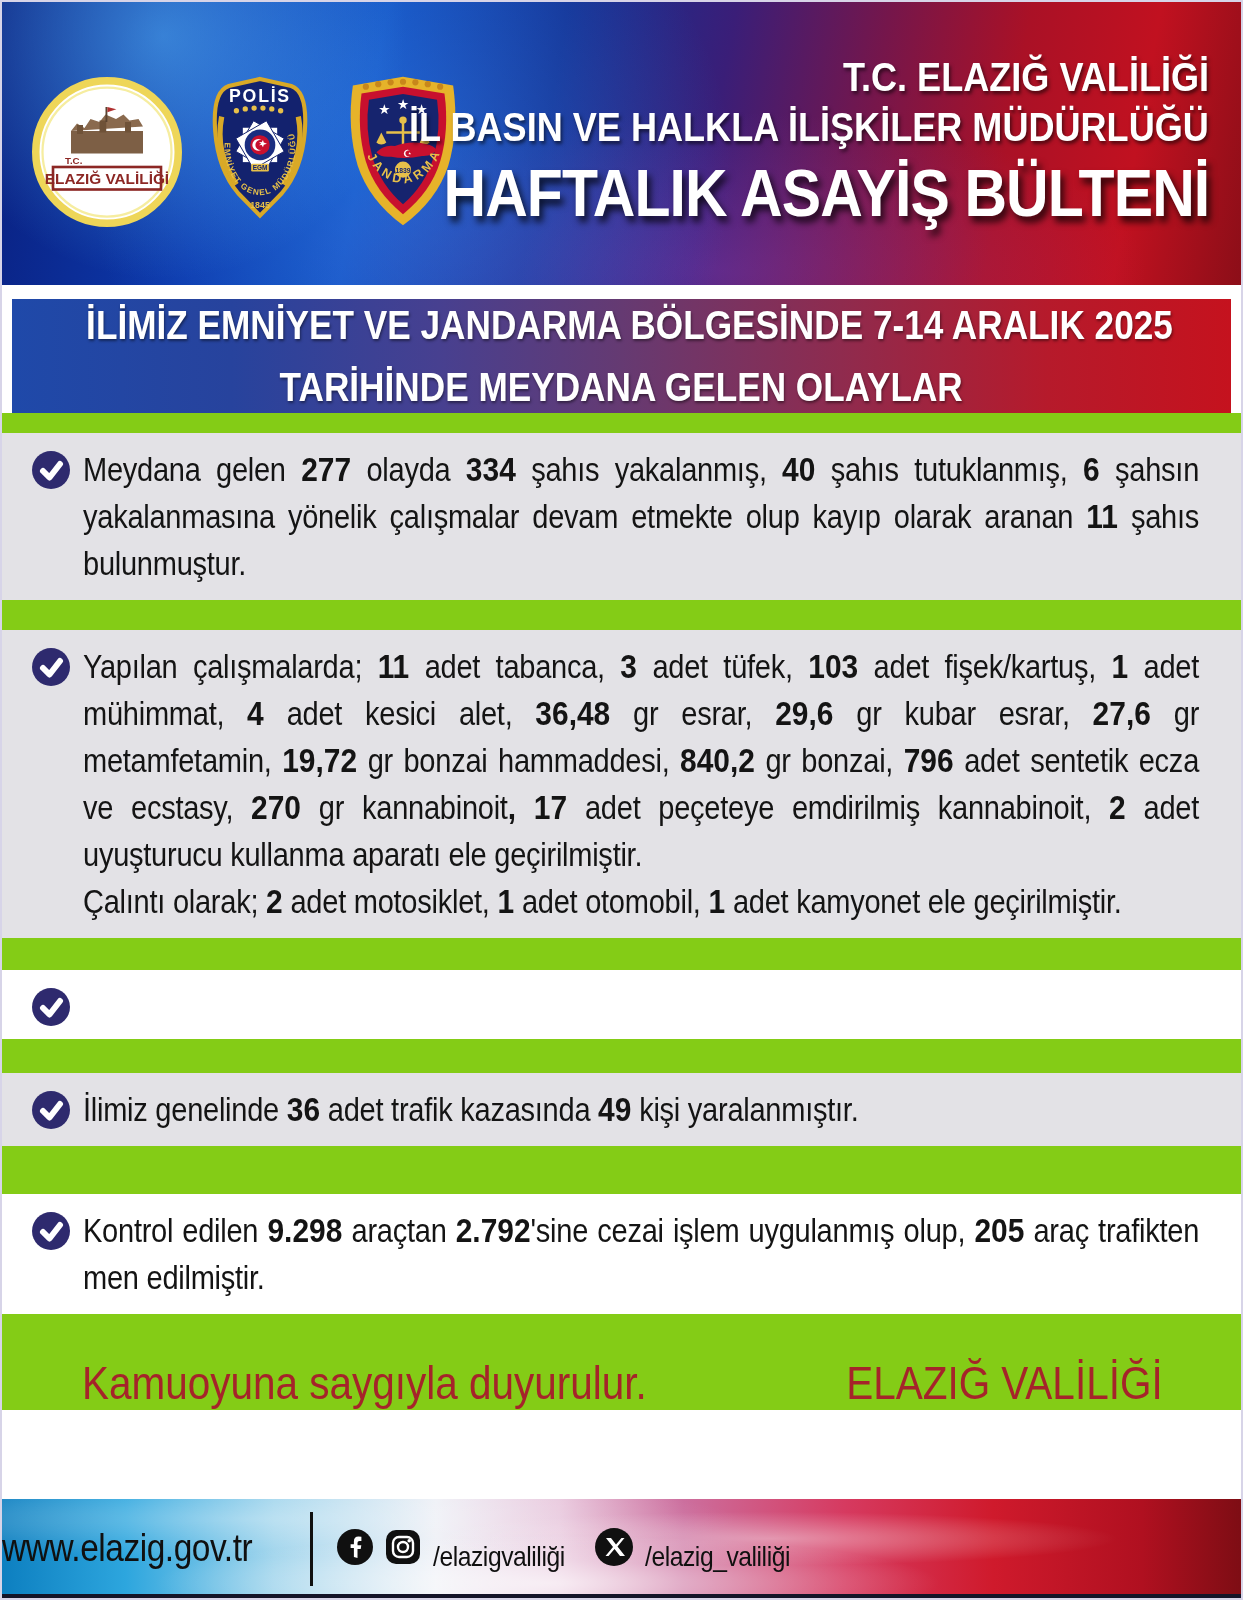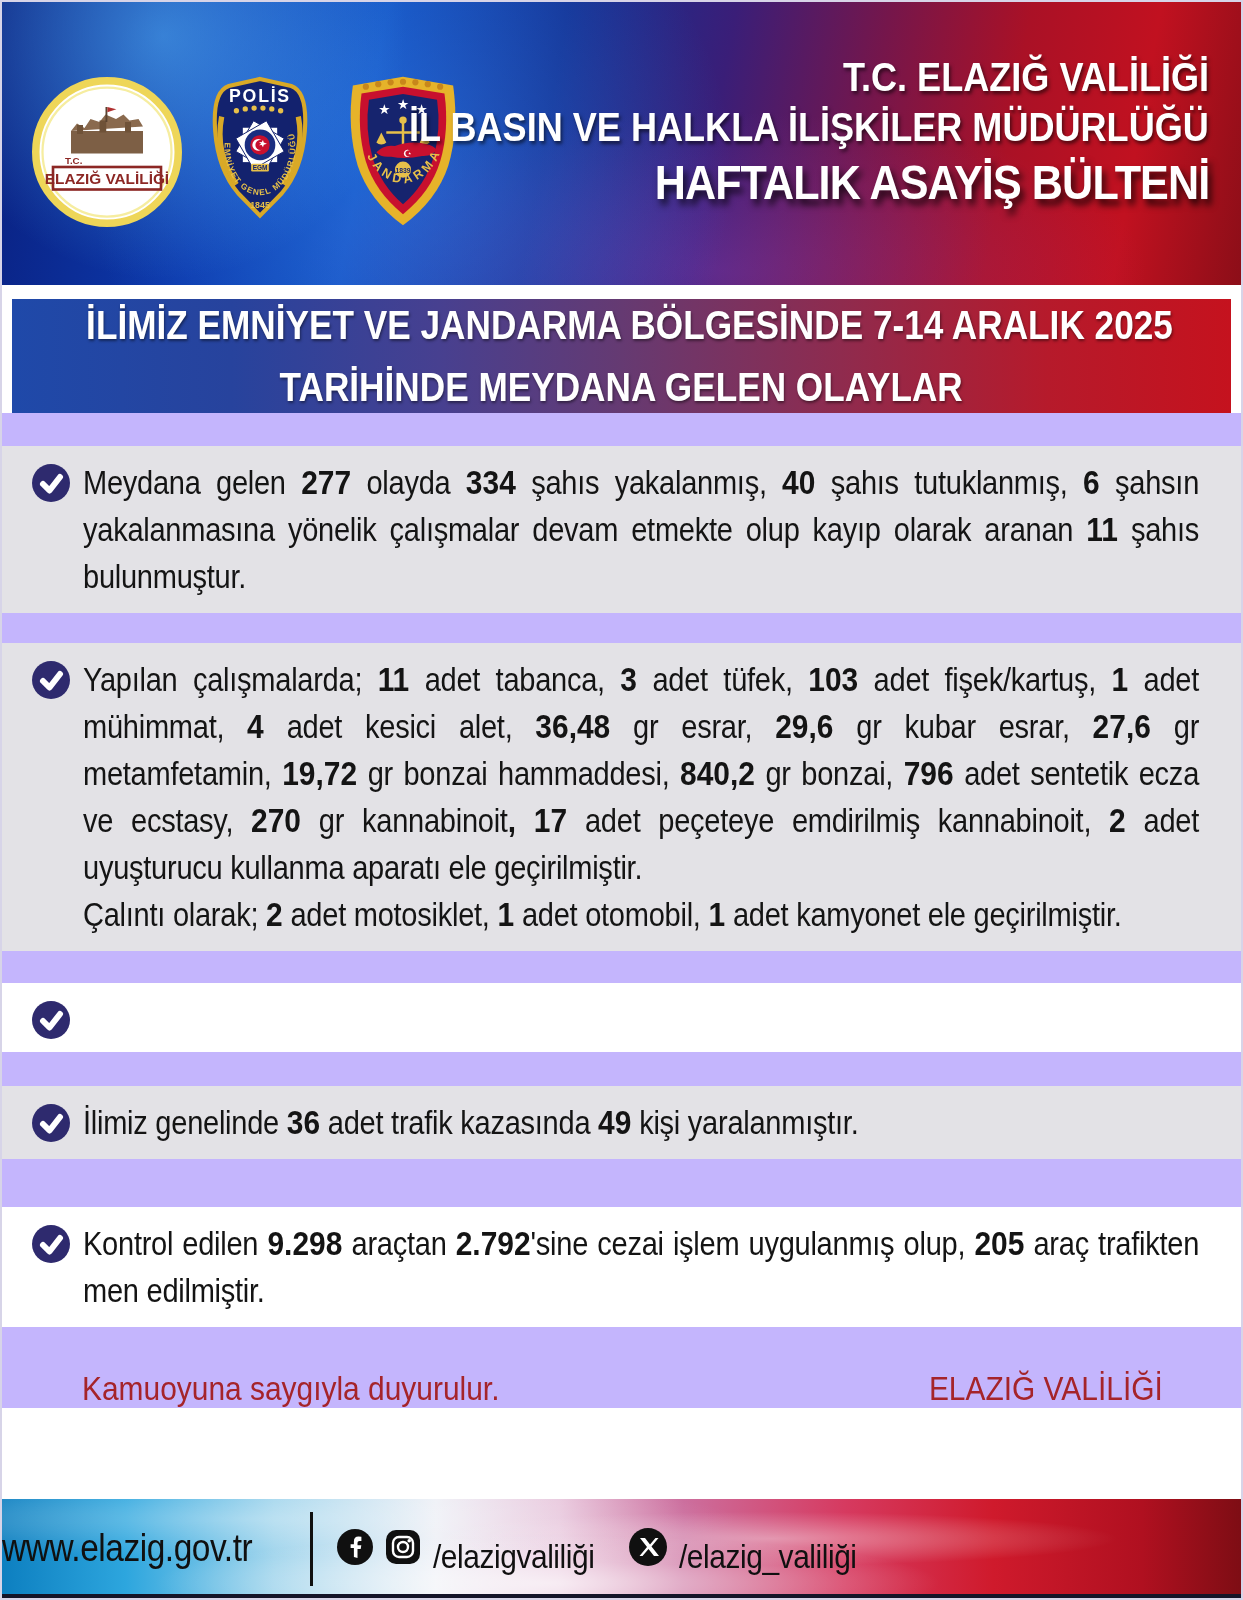--- a/index.html
+++ b/index.html
@@ -15,71 +15,71 @@
     background:
       radial-gradient(circle at 13% 12%, rgba(90,190,255,.55), transparent 22%),
       radial-gradient(circle at 33% 60%, rgba(70,150,255,.35), transparent 38%),
       radial-gradient(ellipse at 58% 95%, rgba(170,80,210,.28), transparent 42%),
       linear-gradient(100deg,#0a2080 0%,#0c3aad 18%,#1150c0 30%,#123193 44%,#3a1e78 57%,#75164b 69%,#aa1126 80%,#c11120 90%,#8c0e18 100%);
   }
   .logo-row{position:absolute;left:30px;top:70px;display:flex;align-items:center;gap:22px;}
   .h-text{position:absolute;right:32px;color:#fff;text-align:right;white-space:nowrap;}
   .h-line1{top:52px;font-size:41px;font-weight:bold;text-shadow:2px 3px 4px rgba(0,0,0,.55);}
   .h-line2{top:102px;font-size:41px;font-weight:bold;text-shadow:2px 3px 4px rgba(0,0,0,.55);}
-  .h-line3{top:152px;font-size:49px;font-weight:bold;letter-spacing:-1px;text-shadow:4px 6px 8px rgba(0,0,0,.75);}
+  .h-line3{top:152px;font-size:67px;font-weight:bold;letter-spacing:-1px;text-shadow:4px 6px 8px rgba(0,0,0,.75);}
   .cond-r{display:inline-block;transform:scaleX(.88);transform-origin:right center;}
   .cond-c{display:inline-block;transform:scaleX(.88);transform-origin:center center;}
   .cond-l{display:inline-block;transform:scaleX(.88);transform-origin:left center;}
   
   .hero-gap{height:14px;background:#fff;}
   .date-banner{
     margin:0 10px;height:114px;color:#fff;text-align:center;
     display:flex;flex-direction:column;justify-content:center;gap:12px;
     background:linear-gradient(90deg,#1f49a9 0%,#27439d 18%,#474090 35%,#653a72 50%,#8f2b4e 68%,#b61a2b 85%,#c5121e 100%);
     white-space:nowrap;
   }
   .date-line{font-size:40px;font-weight:bold;text-shadow:1px 2px 3px rgba(0,0,0,.45);line-height:50px;}
   
-  .content{padding-top:33px;background:#c4b5fd;}
+  .content{padding-top:20px;background:#84cc16;}
   .bullet-row{display:flex;align-items:flex-start;padding:13px 42px 13px 30px;}
   .band-gray{background:#e3e2e6;}
   .band-white{background:#ffffff;margin-top:30px;}
   .band-gray + .band-gray, .band-white + .band-gray{margin-top:30px;}
   .band-gray ~ .band-white{margin-top:30px;}
   #bulletins > .bullet-row:nth-child(3){margin-top:32px;gap:11px;}
   #bulletins > .bullet-row:nth-child(4){margin-top:34px;}
   #bulletins > .bullet-row:nth-child(5){margin-top:48px;}
   #bulletins > .bullet-row:nth-child(6){margin-top:30px;}
   .check{flex:none;width:38px;height:38px;margin-top:5px;}
   .check svg{display:block;width:38px;height:38px;}
   .bullet-text{flex:1;margin-left:13px;overflow:visible;}
   .cond-block{transform:scaleX(.88);transform-origin:left top;width:113.64%;}
   .para{margin:0;font-size:33px;line-height:47px;color:#141414;text-align:justify;letter-spacing:-.3px;}
   .para b{font-weight:bold;font-size:34px;letter-spacing:0;}
   
   .signoff{display:flex;justify-content:space-between;align-items:center;
-    margin-top:42px;padding:0 78px 0 80px;color:#a5242a;font-size:34px;white-space:nowrap;}
+    margin-top:42px;padding:0 78px 0 80px;color:#a5242a;font-size:46px;white-space:nowrap;}
   
   .footer{
     position:absolute;left:0;right:0;bottom:0;height:102px;
     border-top:3px solid #fff;
     display:flex;align-items:center;justify-content:flex-start;gap:24px;
     background:
       radial-gradient(ellipse at 20% 20%, rgba(255,255,255,.30), transparent 35%),
       radial-gradient(ellipse at 44% 85%, rgba(255,255,255,.65), transparent 40%),
       radial-gradient(ellipse at 62% 40%, rgba(255,255,255,.40), transparent 32%),
       linear-gradient(90deg,#0d7fc0 0%,#2da6de 10%,#9fd4ec 22%,#eef0f6 35%,#e9c9de 45%,#cc6f9e 55%,#d63a60 68%,#cf1a2c 80%,#b01020 92%,#7e0d14 100%);
     color:#101010;white-space:nowrap;
   }
   .footer::after{content:"";position:absolute;left:0;right:0;bottom:0;height:4px;background:#141428;}
   .site{font-size:38px;letter-spacing:-.5px;}
   .f-divider{width:3px;height:74px;background:#101010;}
   .handles{display:flex;align-items:center;gap:12px;}
   .sicon{display:inline-block;}
-  .handle{font-size:34px;letter-spacing:-.5px;margin-top:16px;}
+  .handle{font-size:28px;letter-spacing:-.5px;margin-top:16px;}
   
   .logo-row svg{display:block;}
 </style>
 </head>
 <body>
 
 <div class="poster">
 
   <header class="hero">
     <div class="logo-row">

